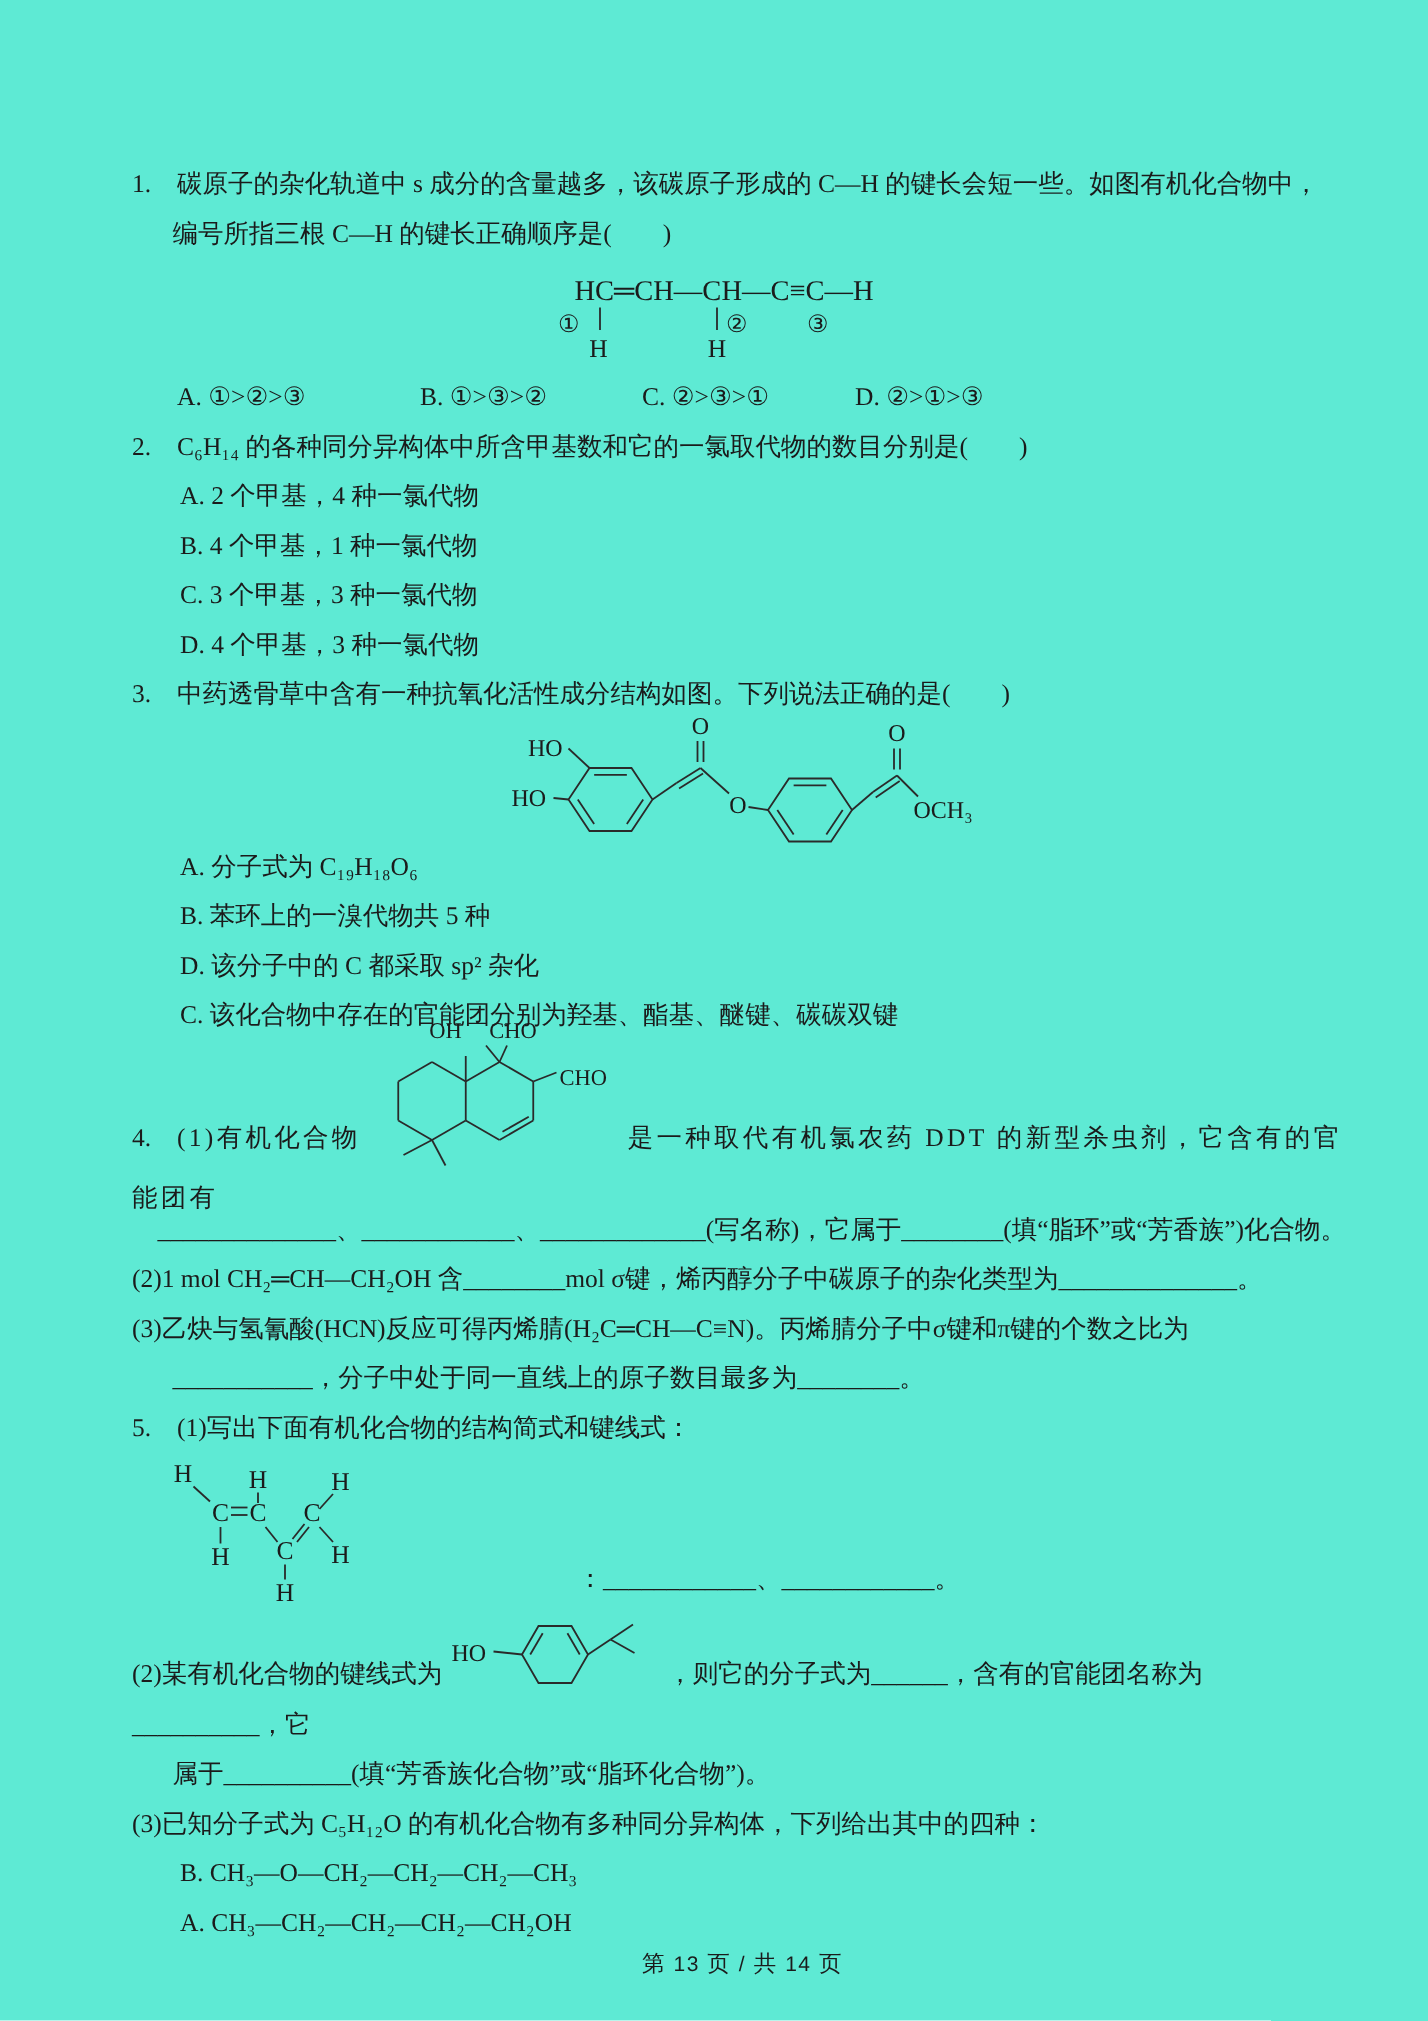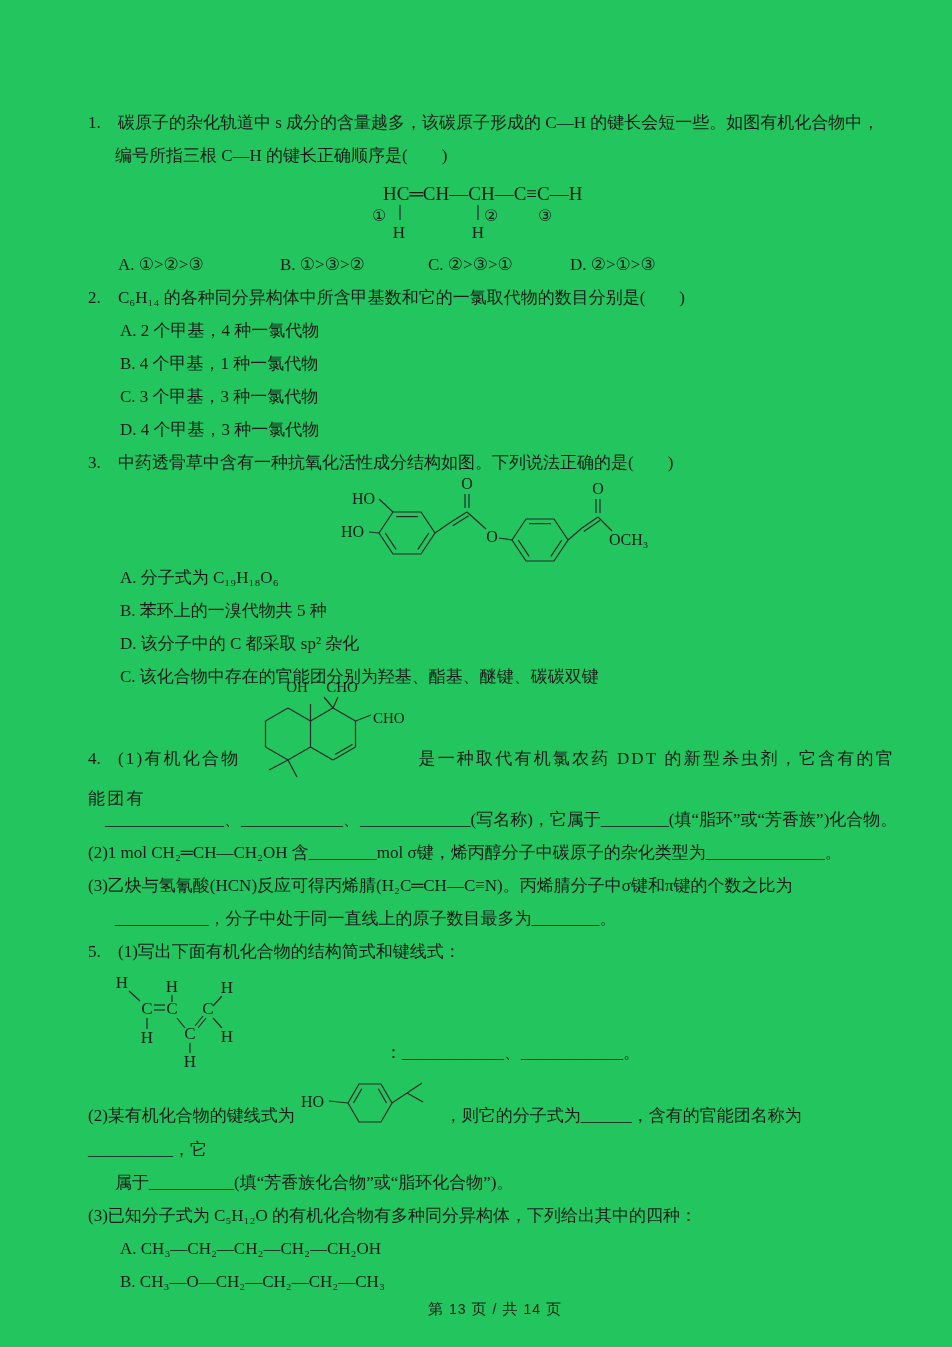--- a/index.html
+++ b/index.html
@@ -1,21 +1,21 @@
 <!DOCTYPE html>
 <html><head>
 <meta charset="utf-8">
 <style>
   * { box-sizing: border-box; }
   html,body { margin:0; padding:0; background:#ffffff; }
   .page {
     position: relative;
     width: 952px;
     min-height: 1347px;
-    background: #22c55e;
+    background: #5eead4;
     color: #1b1b1b;
     font-family: "Liberation Serif", "DejaVu Serif", "DejaVu Sans", serif;
     font-size: 17px;
     padding: 106px 50px 20px 88px;
   }
   .line { line-height: 33px; }
   .qnum { display:inline-block; width:30px; }
   .indent27 { margin-left:27px; }
   .ls { letter-spacing: 2.2px; }
   
@@ -186,21 +186,21 @@
       <line x1="83.3" y1="15.8" x2="91.5" y2="30"></line>
       <text x="6" y="34" font-size="16">HO</text>
       <line x1="34" y1="28" x2="53" y2="30"></line>
       <line x1="97" y1="30" x2="112" y2="20"></line>
       <line x1="112" y1="20" x2="127" y2="10"></line>
       <line x1="112" y1="20" x2="128" y2="29"></line>
     </svg><span>，则它的分子式为______，含有的官能团名称为__________，它</span></div>
   <div class="line indent27">属于__________(填“芳香族化合物”或“脂环化合物”)。</div>
   <div class="line">(3)已知分子式为 C₅H₁₂O 的有机化合物有多种同分异构体，下列给出其中的四种：</div>
   <div class="opt-col">
+    <div class="line">B. CH₃—O—CH₂—CH₂—CH₂—CH₃</div>
     <div class="line">A. CH₃—CH₂—CH₂—CH₂—CH₂OH</div>
-    <div class="line">B. CH₃—O—CH₂—CH₂—CH₂—CH₃</div>
   </div>
 
   <div class="footer">
     <span>第</span><span class="pnum">13</span><span>页</span><span class="pnum">/</span><span>共</span><span class="pnum">14</span><span>页</span>
   </div>
 
 </div>
 
 </body></html>

